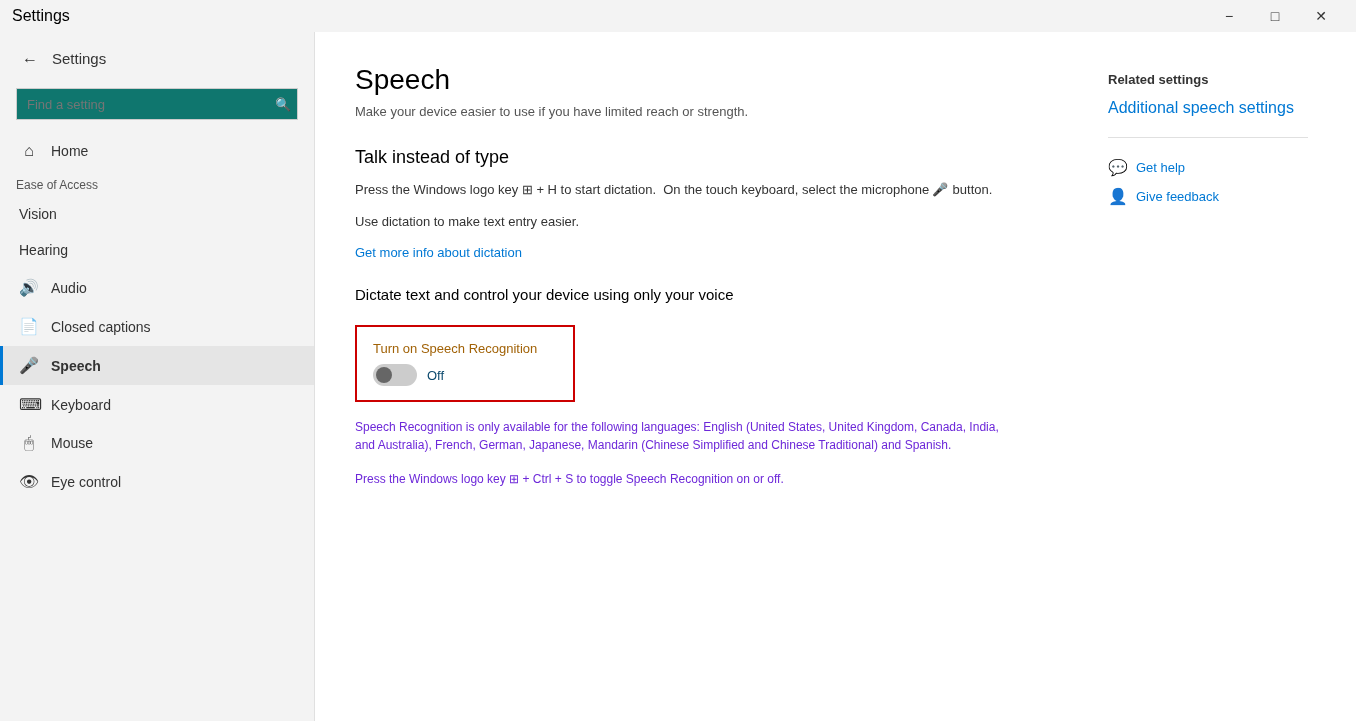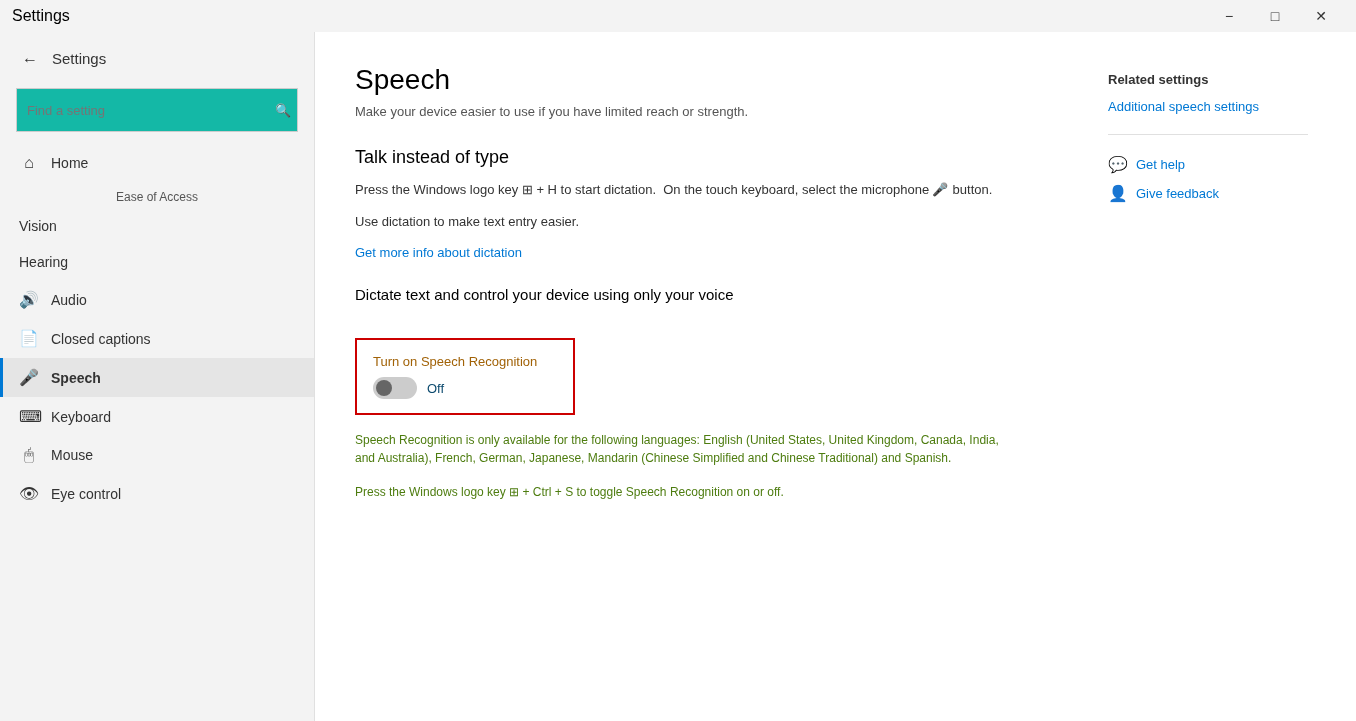--- a/index.html
+++ b/index.html
@@ -56,37 +56,36 @@
     }
 
     .sidebar-app-title { font-size: 15px; font-weight: 400; color: #333; }
 
     .search-box {
       margin: 4px 16px 12px 16px;
       position: relative;
     }
     .search-input {
       width: 100%;
-      height: 44px;
+      height: 32px;
       border: 1px solid #ccc;
-      background: #14b8a6;
+      background: #0f766e;
       padding: 0 32px 0 10px;
       font-size: 13px;
       outline: none;
     }
     .search-icon-btn {
       position: absolute; right: 6px; top: 50%; transform: translateY(-50%);
       background: none; border: none; cursor: pointer; font-size: 13px; color: #555;
     }
 
     .sidebar-section-label {
       font-size: 12px; color: #555;
       padding: 8px 16px 4px 16px;
       font-weight: 400;
-      text-align: center;
     }
 
     .sidebar-item {
       display: flex; align-items: center; gap: 12px;
       padding: 10px 16px;
       cursor: pointer;
       font-size: 14px;
       color: #333;
       border-left: 3px solid transparent;
     }
@@ -114,21 +113,21 @@
 
     .section-title { font-size: 18px; font-weight: 400; color: #000; margin-bottom: 12px; }
 
     .description-text { font-size: 13px; color: #333; margin-bottom: 12px; line-height: 1.5; }
 
     .link-text {
       color: #0078d4; font-size: 13px; text-decoration: none; cursor: pointer;
       display: inline-block; margin-bottom: 24px;
     }
 
-    .subsection-title { font-size: 15px; font-weight: 400; color: #000; margin-bottom: 33px; line-height: 1.4; }
+    .subsection-title { font-size: 15px; font-weight: 400; color: #000; margin-bottom: 20px; line-height: 1.4; }
 
     .toggle-box {
       border: 2px solid #cc0000;
       padding: 14px 16px;
       display: inline-flex;
       flex-direction: column;
       gap: 8px;
       margin-bottom: 16px;
       min-width: 220px;
     }
@@ -152,27 +151,27 @@
       position: absolute;
       width: 16px; height: 16px;
       border-radius: 50%;
       background: #666;
       top: 3px; left: 3px;
       transition: left 0.2s;
     }
 
     .toggle-status { font-size: 13px; color: #0c4a6e; }
 
-    .small-text { font-size: 12px; color: #4d7c0f; line-height: 1.5; margin-bottom: 16px; max-width: 660px; }
+    .small-text { font-size: 12px; color: #6d28d9; line-height: 1.5; margin-bottom: 16px; max-width: 660px; }
 
     
     .right-panel { width: 200px; flex-shrink: 0; padding-top: 8px; }
     .related-title { font-size: 13px; font-weight: 600; color: #333; margin-bottom: 12px; }
     .related-link {
-      color: #0078d4; font-size: 13px; text-decoration: none; cursor: pointer;
+      color: #0078d4; font-size: 16px; text-decoration: none; cursor: pointer;
       display: block; margin-bottom: 10px;
     }
 
     .help-item {
       display: flex; align-items: center; gap: 8px;
       margin-bottom: 10px; cursor: pointer;
     }
     .help-icon { font-size: 16px; color: #555; }
     .help-link { color: #0078d4; font-size: 13px; text-decoration: none; }
 

